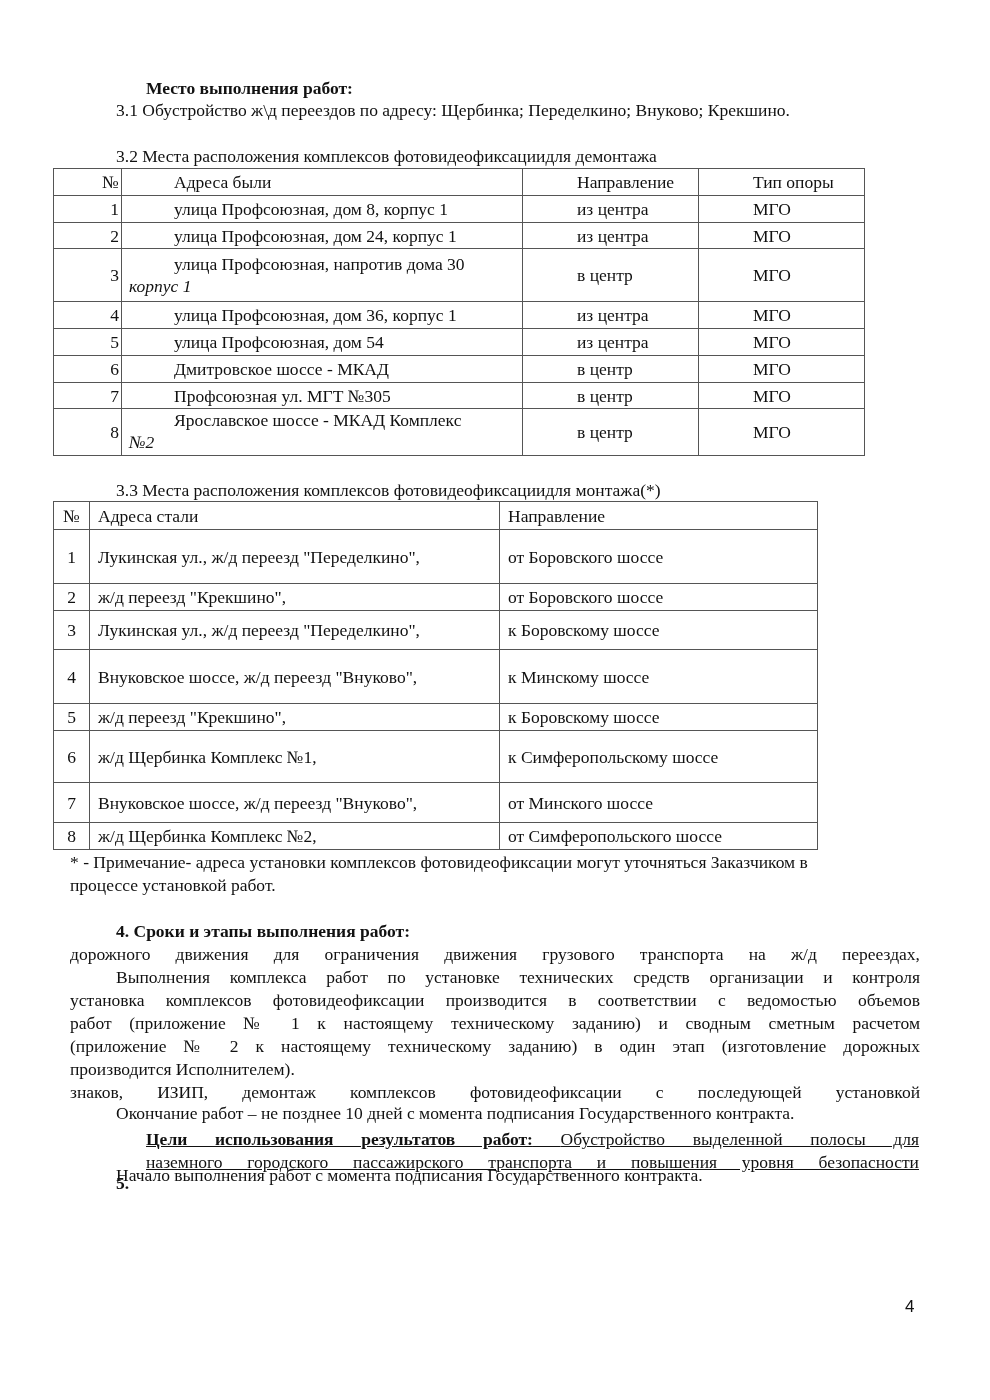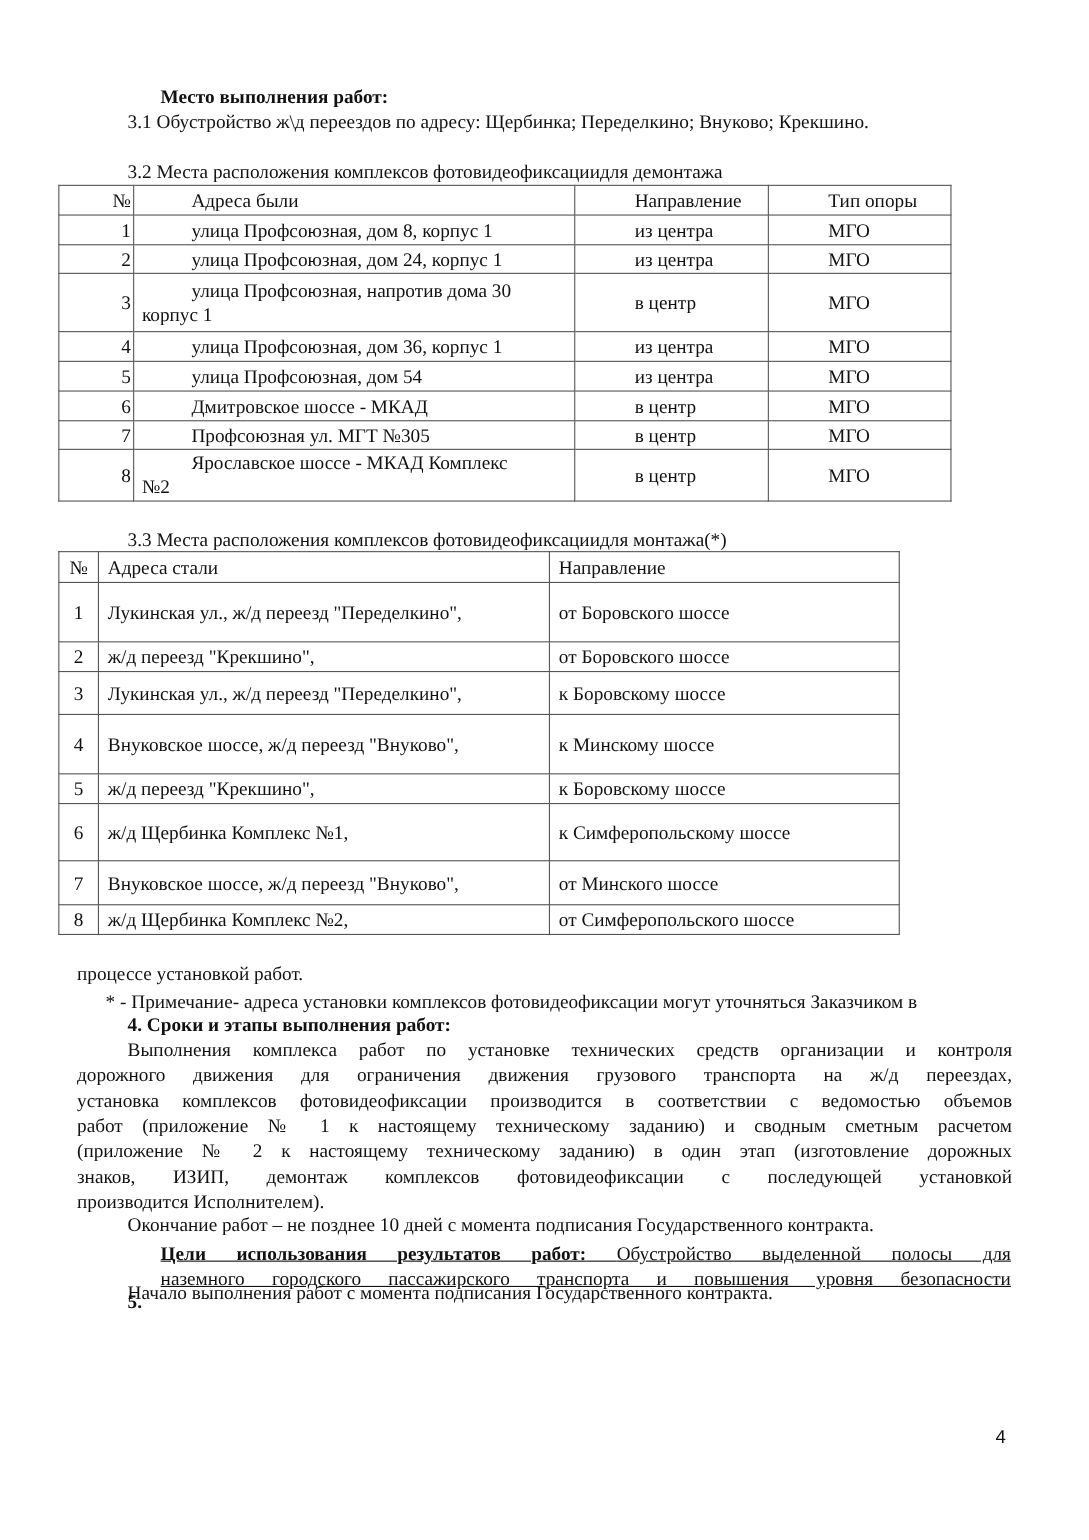--- a/index.html
+++ b/index.html
@@ -13,21 +13,21 @@
 
   table.t { position: absolute; border-collapse: collapse; table-layout: fixed; }
   table.t td { border: 1px solid #555555; padding: 0; font-size: 17.5px; line-height: 22px; vertical-align: middle; }
   .num-r { text-align: right; padding-right: 2px !important; }
   .num-c { text-align: center; }
   .ind { padding-left: 52px !important; }
   .pl8 { padding-left: 8px !important; }
   .pl54 { padding-left: 54px !important; }
   .wrapcell { position: relative; }
   .wrapcell .l1 { display: block; padding-left: 52px; }
-  .wrapcell .l2 { display: block; padding-left: 7px; }
+  .wrapcell .l2 { display: block; padding-left: 7px; font-style: italic; }
 
   .para { position: absolute; left: 70px; width: 850px; text-align: justify; line-height: 23px; }
   .para .line { display: block; text-align: justify; text-align-last: justify; height: 23px; }
   .para .last { text-align-last: left; }
   .pagenum { position: absolute; left: 905px; top: 1297px; font-family: "Liberation Sans", sans-serif; font-size: 17px; }
 </style>
 </head>
 <body>
 
 <div class="abs bold" style="left:146px; top:77px;">Место выполнения работ:</div>
@@ -156,32 +156,32 @@
     <td class="pl8">от Минского шоссе</td>
   </tr>
   <tr style="height:27px">
     <td class="num-c">8</td>
     <td class="pl8">ж/д  Щербинка Комплекс №2,</td>
     <td class="pl8">от Симферопольского шоссе</td>
   </tr>
 </tbody>
   </table>
 
-<div class="abs" style="left:70px; top:899px;margin-left:26px;">* - Примечание- адреса установки комплексов фотовидеофиксации могут уточняться Заказчиком в</div>
+<div class="abs" style="left:70px; top:851px;">* - Примечание- адреса установки комплексов фотовидеофиксации могут уточняться Заказчиком в</div>
 <div class="abs" style="left:70px; top:874px;">процессе установкой работ.</div>
 
 <div class="abs bold" style="left:116px; top:920px;">4. Сроки и этапы выполнения работ:</div>
 <div class="para" style="top:943px;">
+  <span class="line">дорожного движения для ограничения движения грузового транспорта на ж/д переездах,</span>
   <span class="line" style="padding-left:46px;">Выполнения комплекса работ по установке технических средств организации и контроля</span>
-  <span class="line">дорожного движения для ограничения движения грузового транспорта на ж/д переездах,</span>
   <span class="line">установка комплексов фотовидеофиксации производится в соответствии с ведомостью объемов</span>
   <span class="line">работ (приложение № 1 к настоящему техническому заданию) и сводным сметным расчетом</span>
   <span class="line">(приложение № 2 к настоящему техническому заданию) в один этап (изготовление дорожных</span>
+  <span class="line last">производится Исполнителем).</span>
   <span class="line">знаков, ИЗИП, демонтаж комплексов фотовидеофиксации с последующей установкой</span>
-  <span class="line last">производится Исполнителем).</span>
 </div>
 <div class="abs" style="left:116px; top:1164px;">Начало выполнения работ с момента подписания Государственного контракта.</div>
 <div class="abs" style="left:116px; top:1102px;">Окончание работ –  не позднее 10 дней с момента подписания Государственного контракта.</div>
 
 <div class="abs bold" style="left:116px; top:1172px;">5.</div>
 <div class="para" style="left:146px; width:773px; top:1128px;text-decoration:underline;">
   <span class="line"><b>Цели использования результатов работ:</b> <span>Обустройство выделенной полосы для</span></span>
   <span class="line">наземного городского пассажирского транспорта и повышения уровня безопасности</span>
 </div>
 

